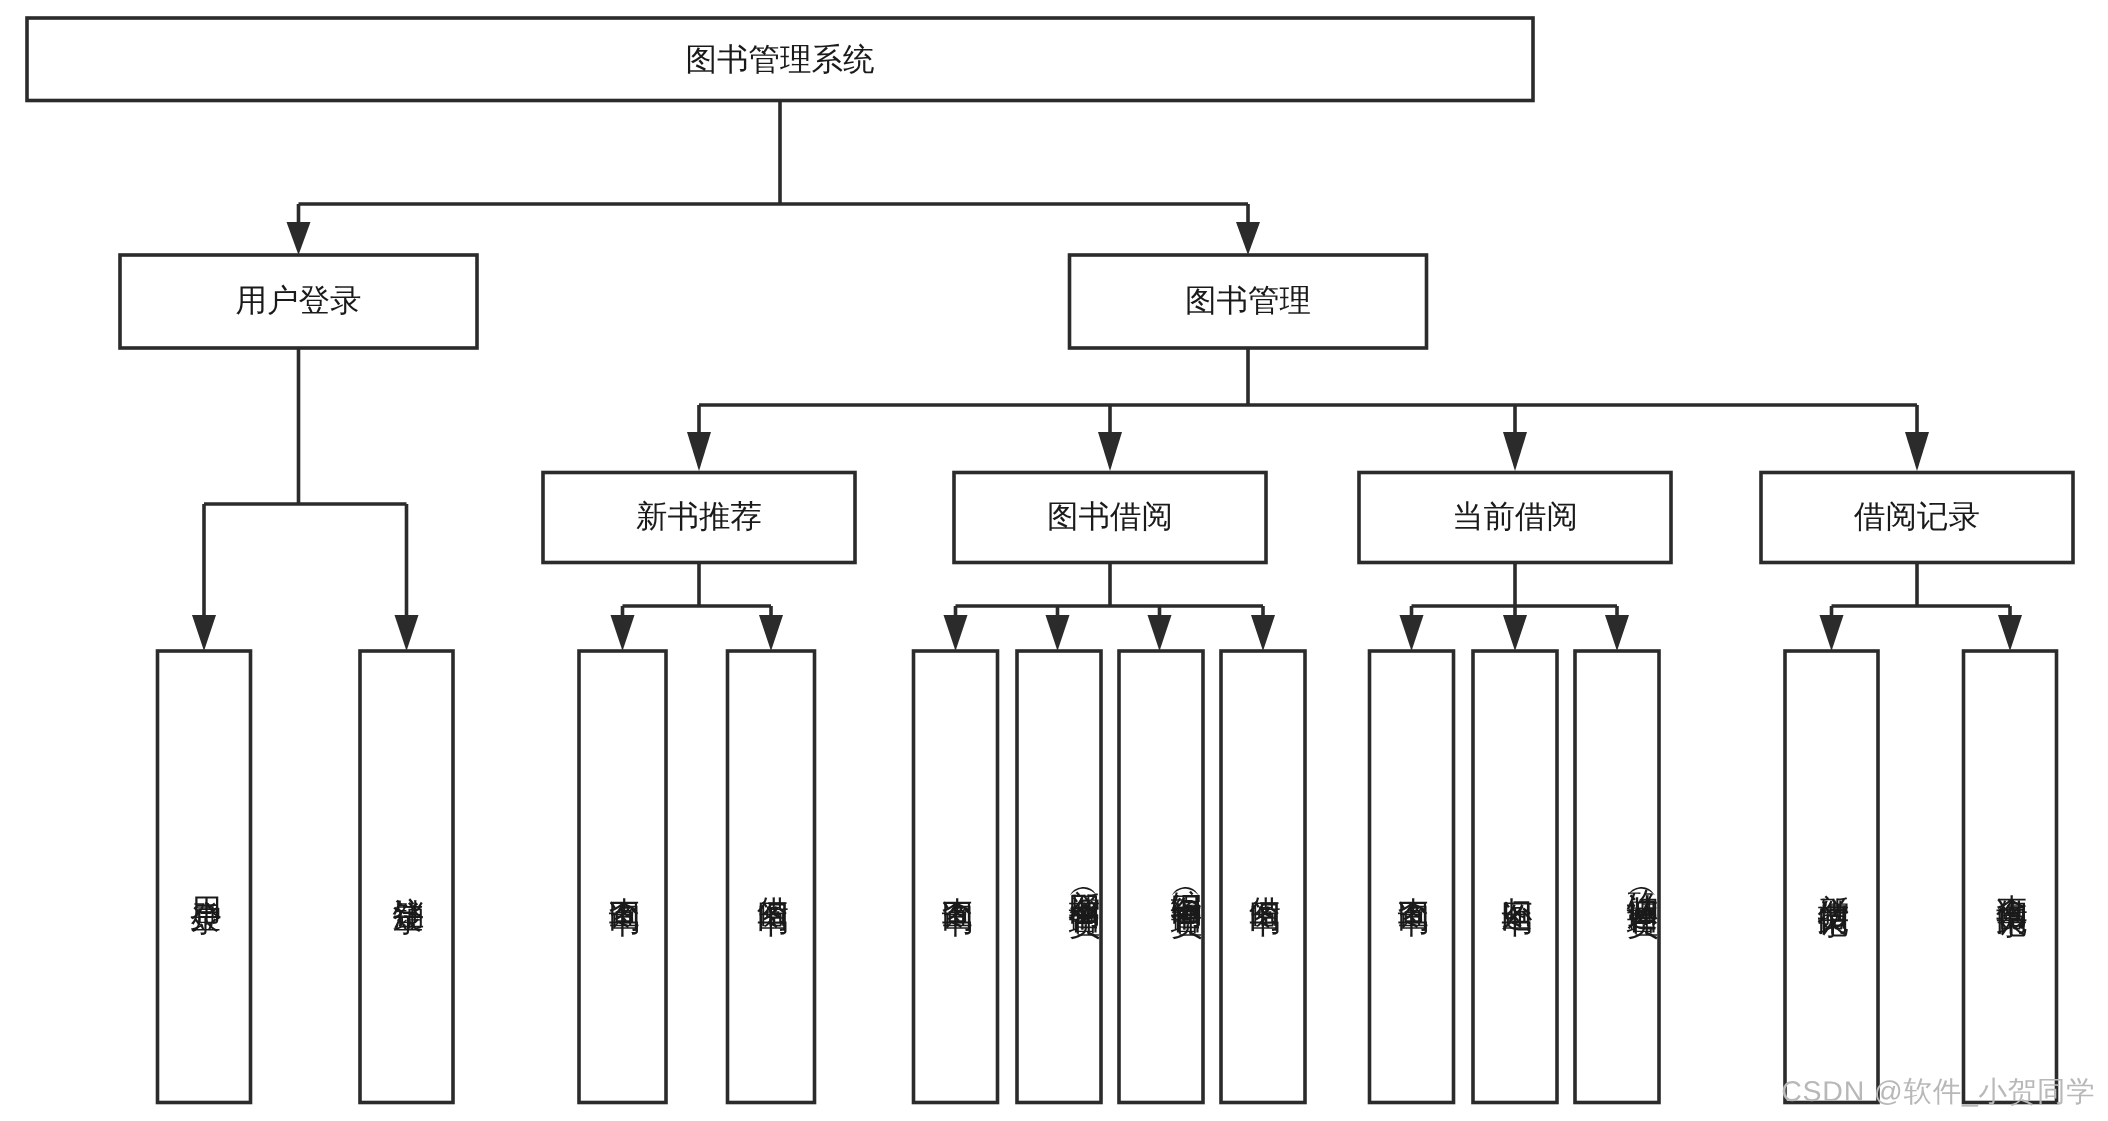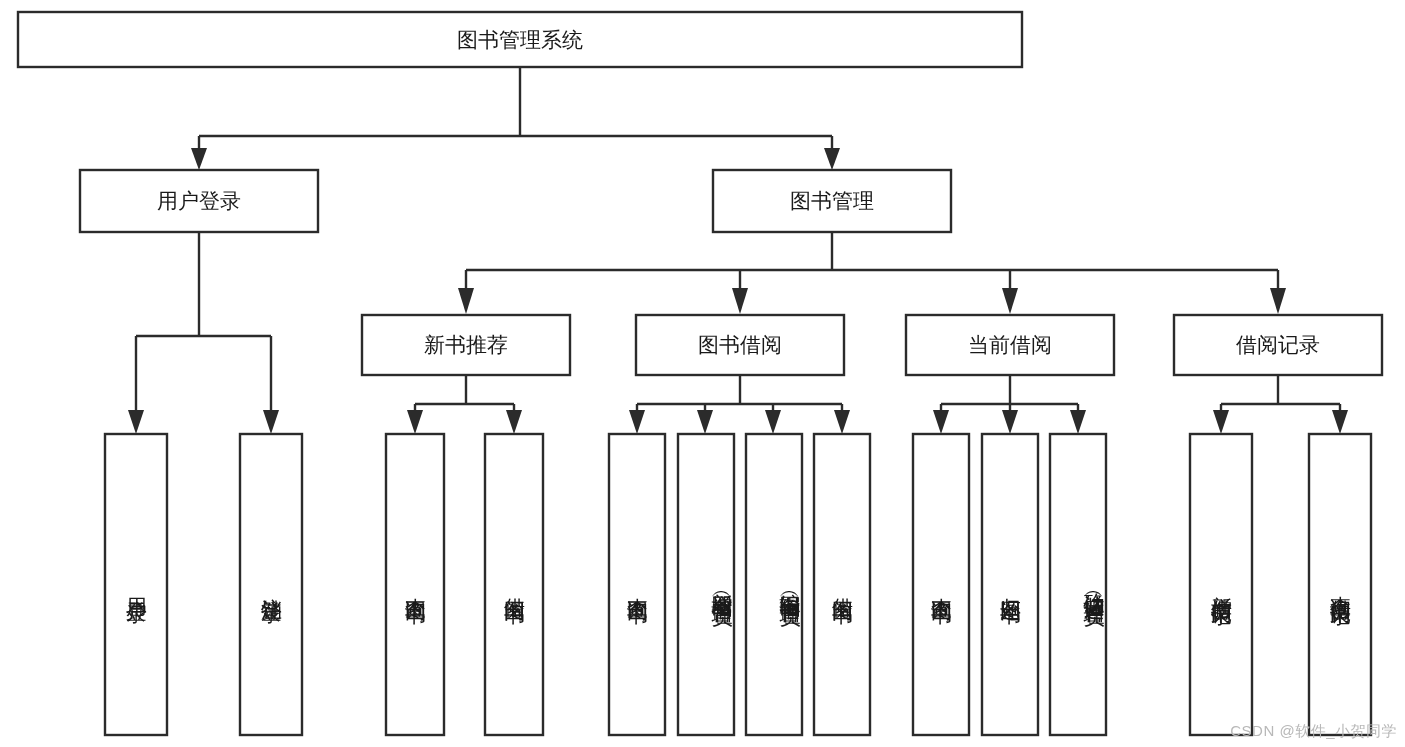--- a/index.html
+++ b/index.html
@@ -62,21 +62,21 @@
     justify-content: center;
     text-align: center;
     white-space: nowrap;
     pointer-events: none;
   }
   .watermark {
     position: absolute;
     right: 8px;
     bottom: 6px;
     font-family: "Liberation Sans", "DejaVu Sans", sans-serif;
-    font-size: 15px;
+    font-size: 19px;
     color: #b8b8b8;
     white-space: nowrap;
     letter-spacing: 0.5px;
   }
 </style>
 </head>
 <body>
 
 <div id="diagram-root">
 

